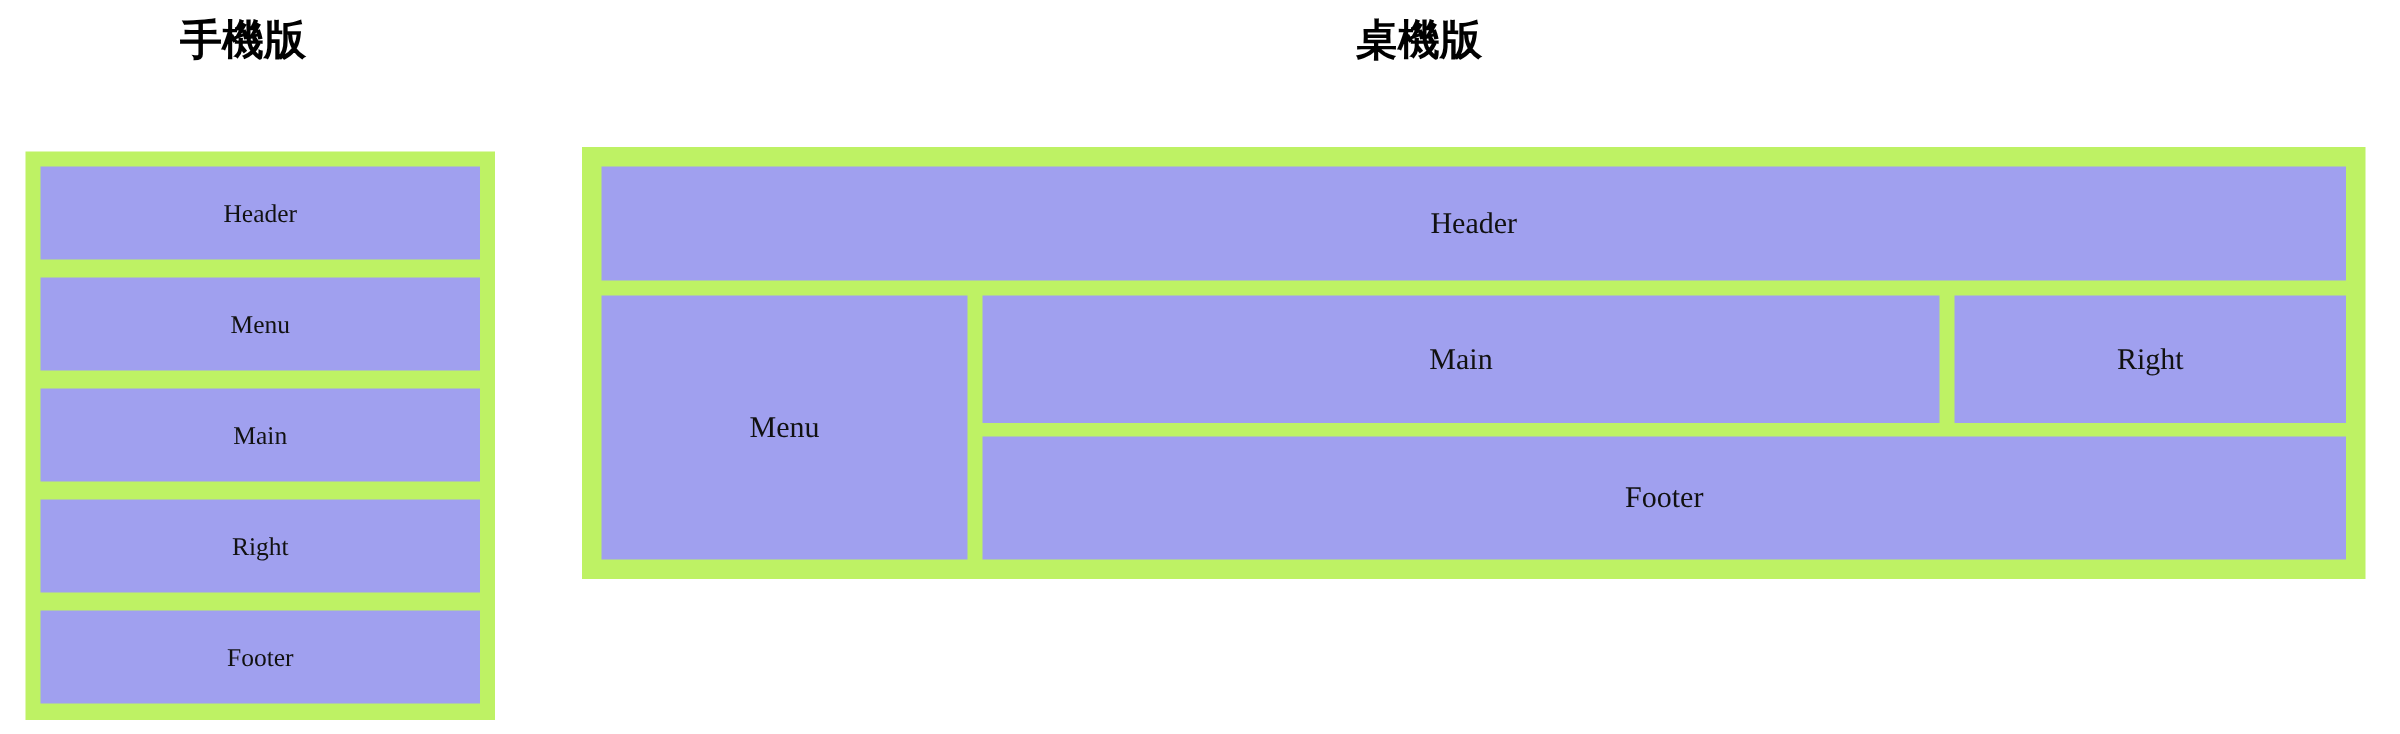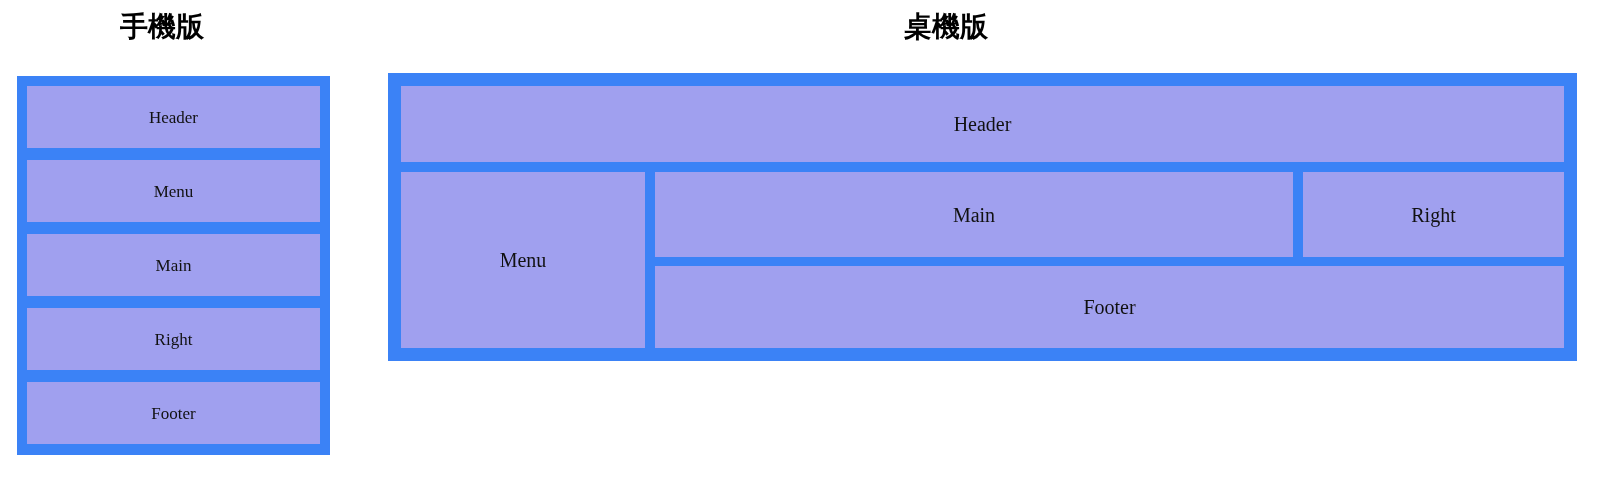--- a/index.html
+++ b/index.html
@@ -23,22 +23,23 @@
     color: #000000;
     line-height: 1;
     white-space: nowrap;
   }
   #mobile-title { left: 120px; top: 13px; }
   #desktop-title { left: 904px; top: 13px; }
 
   
   .frame {
     position: absolute;
-    background: #3b82f6;
+    background: #bef264;
     box-sizing: border-box;
+    margin-top: 25px;
   }
   .cell {
     position: absolute;
     background: #a0a0ef;
     box-sizing: border-box;
     display: flex;
     align-items: center;
     justify-content: center;
     color: #111111;
     font-family: "Liberation Serif", "DejaVu Serif", serif;

